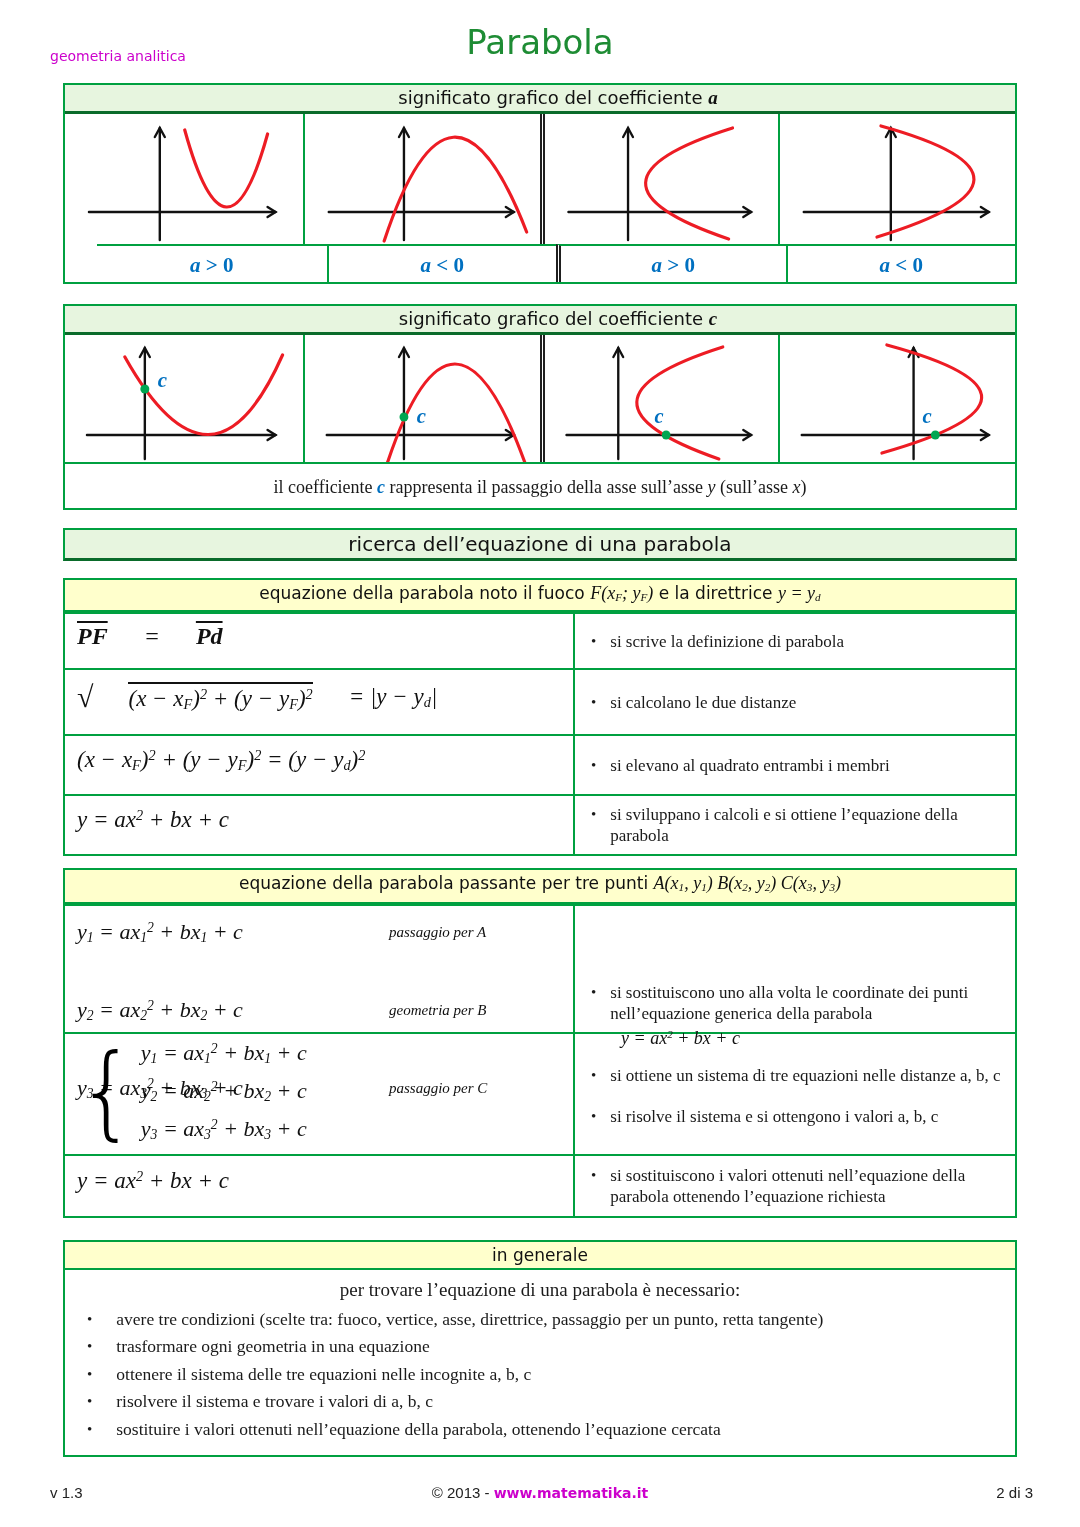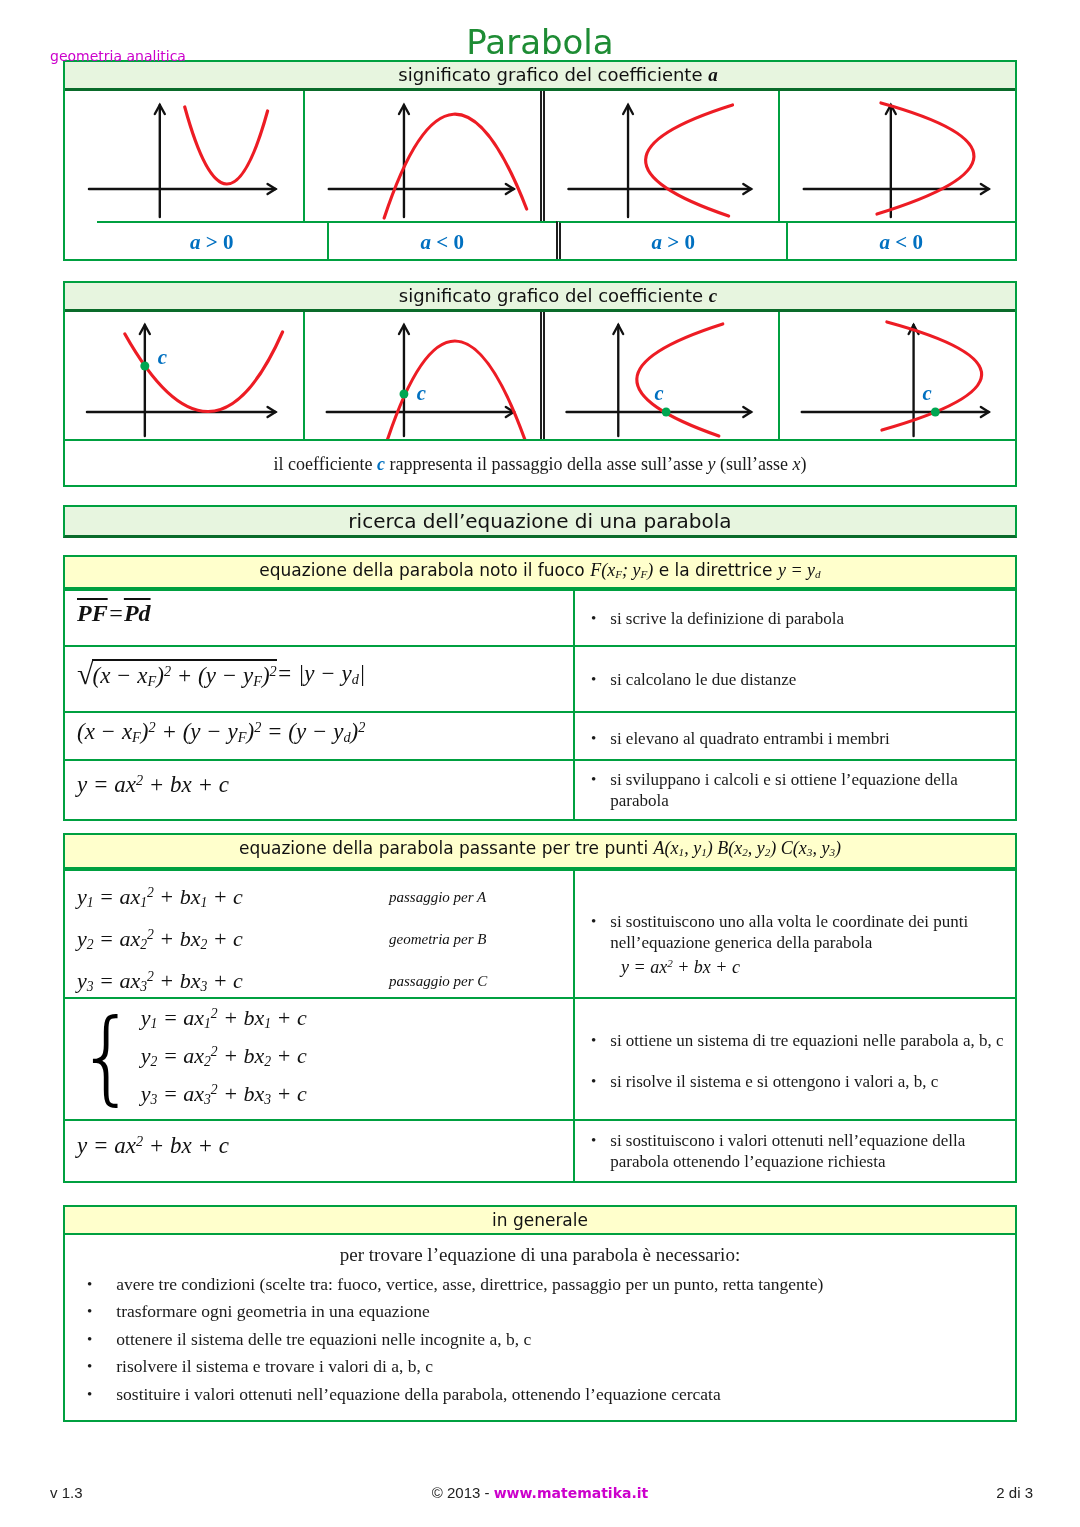--- a/index.html
+++ b/index.html
@@ -5,21 +5,21 @@
   :root{
     --gb:#00A040; --gd:#0A6B2A; --gfill:#E7F5DF; --yfill:#FFFFCC;
     --blue:#0070C0; --red:#ED1C24; --mag:#CC00CC; --ink:#1a1a1a;
   }
   *{box-sizing:border-box; margin:0; padding:0;}
   body{width:1080px; height:1527px; background:#fff; position:relative;
        font-family:"Liberation Serif", serif; color:var(--ink); overflow:hidden;}
   .content{position:absolute; left:63px; top:0; width:954px;}
 
   
-  .topbar{position:relative; height:60px;}
+  .topbar{position:relative; height:83px;}
   .subject{position:absolute; left:-13px; top:48px; font-family:"DejaVu Sans",sans-serif;
            font-size:14px; color:var(--mag);}
   .title{position:absolute; left:0; right:0; top:22px; text-align:center;
          font-family:"DejaVu Sans",sans-serif; font-weight:400; font-size:34px; color:#1E8C34;}
 
   
   .gtable{border:2px solid var(--gb); background:#fff;}
   .thead{background:var(--gfill); border-bottom:3px solid var(--gd); text-align:center;
          font-family:"DejaVu Sans",sans-serif; font-size:18px; line-height:26px; color:#111;padding-left:36px;}
   .thead .mvar{font-family:"Liberation Serif",serif; font-style:italic; font-weight:700; font-size:19px;}
@@ -51,21 +51,21 @@
   .cap-c{color:var(--blue); font-weight:700; font-style:italic;}
   .cap-it{font-style:italic;}
 
   .secbar{margin-top:18px; background:var(--gfill); border:2px solid var(--gb);
           border-bottom:3px solid var(--gd); text-align:center; line-height:28px;
           font-family:"DejaVu Sans",sans-serif; font-size:20px; color:#111;}
 
   
   .frow{display:grid; grid-template-columns:508px 1fr; border-top:2px solid var(--gb);}
   .frow:first-of-type{border-top:none;}
-  .fcell{display:flex; align-items:center; padding:6px 8px 16px 12px;}
+  .fcell{display:flex; align-items:center; padding:6px 8px 16px 12px;gap:36px;}
   .bcell{border-left:2px solid var(--gb); display:flex; flex-direction:column;
          justify-content:center; gap:18px; padding:6px 10px 6px 16px;}
   .bullet{display:flex; gap:14px; font-size:17px; line-height:21px;}
   .bullet .bdot{flex:0 0 auto; font-size:15px; line-height:21px;}
   .mathf{font-family:"Liberation Serif",serif; font-style:italic; font-size:23px; color:#111;}
   sub,sup{font-size:62%;}
   sup{vertical-align:0.5em;}
   sub{vertical-align:-0.22em;}
   .ovl{text-decoration:overline; font-weight:600;}
   .radsign{font-style:normal; font-size:30px; margin-right:-1px;}
@@ -250,21 +250,21 @@
           <span class="radicand">(x − x<sub>F</sub>)<sup>2</sup> + (y − y<sub>F</sub>)<sup>2</sup></span>
           <span> = |y − y<sub>d</sub>|</span>
       </div>
       <div class="bcell">
         <div class="bullet">
             <span class="bdot">•</span>
             <span>si calcolano le due distanze</span>
           </div>
       </div>
     </div>
-    <div class="frow" style="height:48px;">
+    <div class="frow" style="height:60px;">
       <div class="fcell mathf">
           <span>(x − x<sub>F</sub>)<sup>2</sup> + (y − y<sub>F</sub>)<sup>2</sup> = (y − y<sub>d</sub>)<sup>2</sup></span>
         </div>
       <div class="bcell">
         <div class="bullet">
             <span class="bdot">•</span>
             <span>si elevano al quadrato entrambi i membri</span>
           </div>
       </div>
     </div>
@@ -315,21 +315,21 @@
           <div class="sys-eqs">
             <span class="mathf" style="font-size:22px;">y<sub>1</sub> = ax<sub>1</sub><sup>2</sup> + bx<sub>1</sub> + c</span>
             <span class="mathf" style="font-size:22px;">y<sub>2</sub> = ax<sub>2</sub><sup>2</sup> + bx<sub>2</sub> + c</span>
             <span class="mathf" style="font-size:22px;">y<sub>3</sub> = ax<sub>3</sub><sup>2</sup> + bx<sub>3</sub> + c</span>
           </div>
         </div>
       </div>
       <div class="bcell" style="gap:20px;">
         <div class="bullet">
             <span class="bdot">•</span>
-            <span>si ottiene un sistema di tre equazioni nelle parabola a, b, c</span>
+            <span>si ottiene un sistema di tre equazioni nelle distanze a, b, c</span>
           </div>
         <div class="bullet">
             <span class="bdot">•</span>
             <span>si risolve il sistema e si ottengono i valori a, b, c</span>
           </div>
       </div>
     </div>
     <div class="frow" style="height:62px;">
       <div class="fcell mathf">
           <span>y = ax<sup>2</sup> + bx + c</span>

